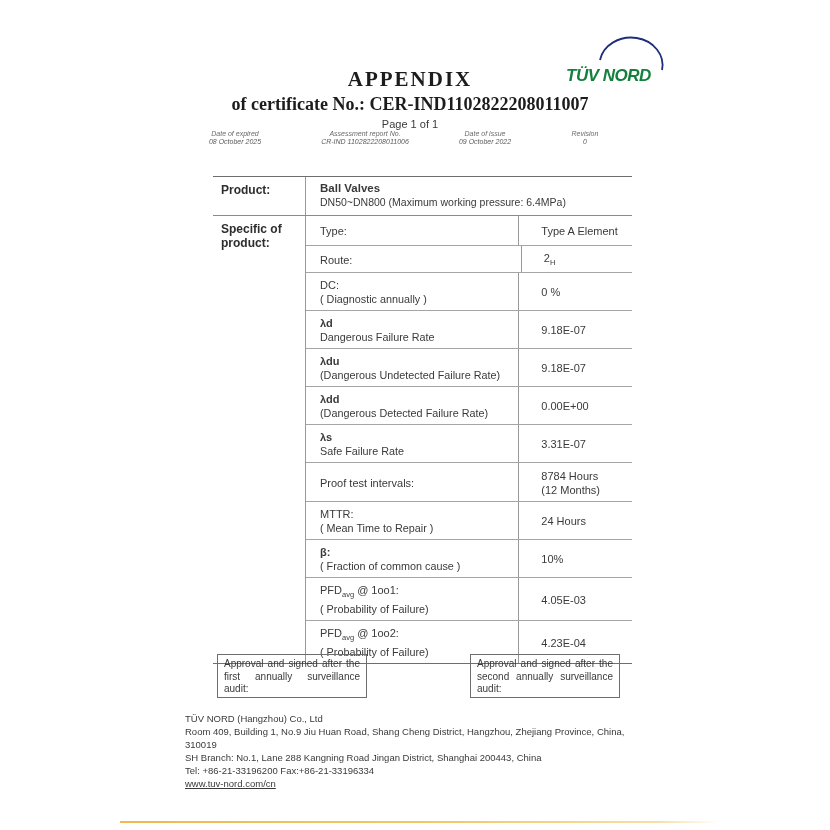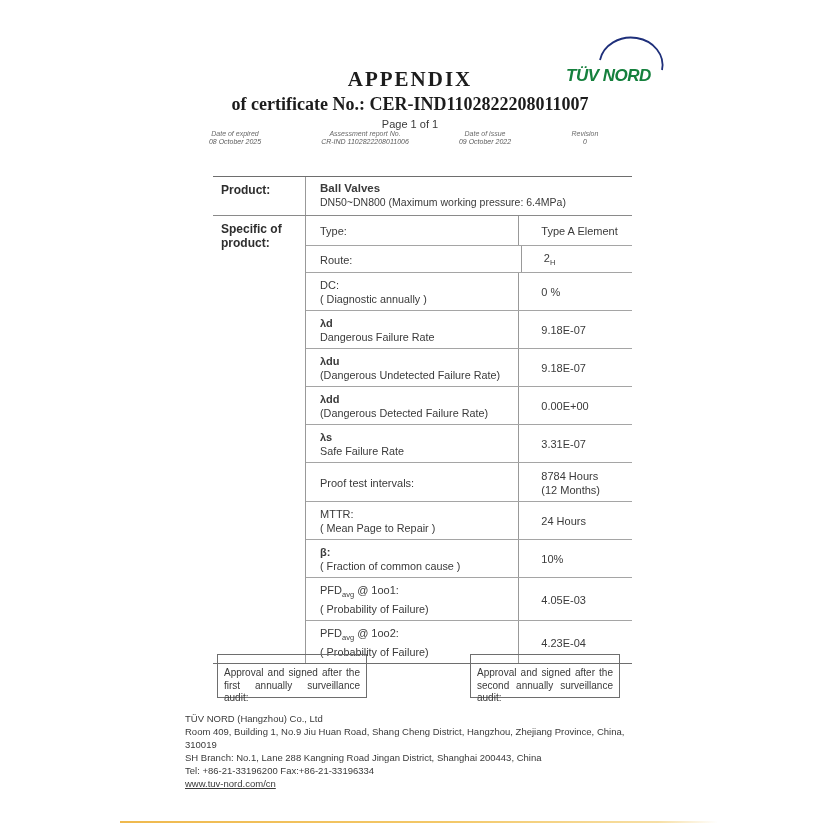--- a/index.html
+++ b/index.html
@@ -71,21 +71,21 @@
   .r1  { min-height: 29px; } .r2  { min-height: 27px; gap: 8px; }
   .r3  { min-height: 35px; } .r4  { min-height: 35px; }
   .r5  { min-height: 36px; } .r6  { min-height: 34px; }
   .r7  { min-height: 35px; } .r8  { min-height: 39px; }
   .r9  { min-height: 35px; } .r10 { min-height: 36px; }
   .r11 { min-height: 36px; } .r12 { min-height: 28px; }
 
   
   .approval-box {
     position: absolute; top: 654px; height: 44px; width: 150px;
-    border: 1px solid #6e6e6e; padding: 12px 6px;
+    border: 1px solid #6e6e6e; padding: 3px 6px;
     font-size: 10px; line-height: 12.5px; color: #3a3a3a;
     text-align: justify;
   }
   .approval-1 { left: 217px; }
   .approval-2 { left: 470px; }
 
   
   .footer { position: absolute; left: 185px; top: 712px; width: 470px; font-size: 9.5px; line-height: 13px; color: #3a3a3a; }
   .footer-link { text-decoration: underline; color: #3a3a3a; }
 
@@ -218,21 +218,21 @@
             </div>
           <div class="value-cell">
             <span class="param-l1">8784 Hours</span>
             <span class="param-l1">(12 Months)</span>
           </div>
         </div>
 
         <div class="spec-row r9">
           <div class="param-cell">
             <span class="param-l1">MTTR:</span>
-            <span class="param-l2">( Mean Page to Repair )</span>
+            <span class="param-l2">( Mean Time to Repair )</span>
           </div>
           <div class="value-cell">
               <span>24 Hours</span>
             </div>
         </div>
 
         <div class="spec-row r10">
           <div class="param-cell">
             <span class="param-l1 bold-sym">β:</span>
             <span class="param-l2">( Fraction of common cause )</span>

